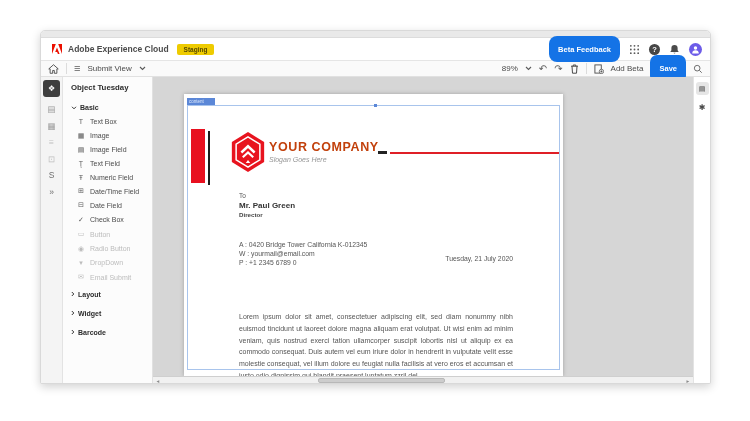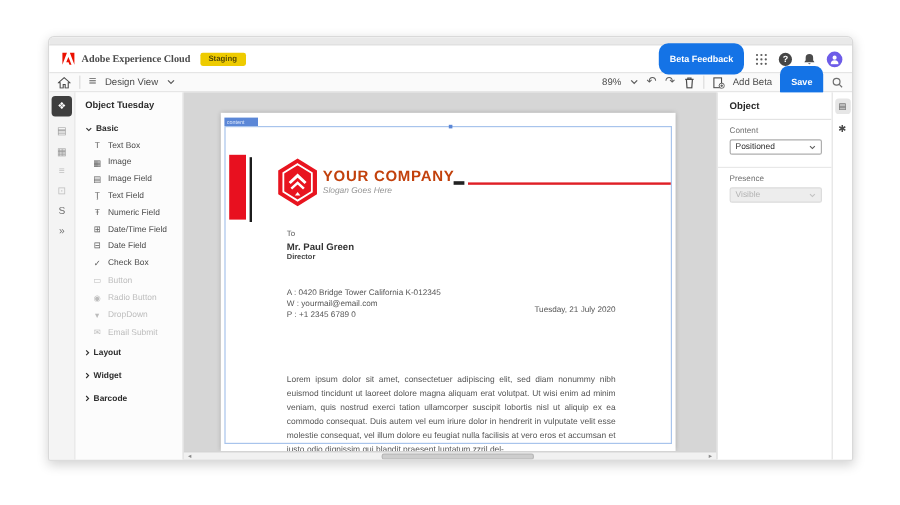--- a/index.html
+++ b/index.html
@@ -7,21 +7,21 @@
   .screen { position:relative; width:750px; height:421px; background:#ffffff; }
 
   .window { position:absolute; left:40px; top:30px; width:671px; height:354px;
             background:#fff; border:1px solid #d9d9d9; border-radius:5px 5px 2px 2px;
             box-shadow:0 3px 10px rgba(0,0,0,.18); overflow:hidden; }
   .win-topstrip { height:7px; background:#e9e9e9; border-bottom:1px solid #dcdcdc; }
 
   
   .topbar { height:22px; background:#fff; display:flex; align-items:center; padding:0 8px 0 10px; }
   .brand { display:flex; align-items:center; gap:5px; }
-  .brand-title { font-size:8.5px; color:#4b4b4b; font-weight:bold;font-family:Liberation Serif, serif; }
+  .brand-title { font-size:8.5px; color:#4b4b4b; font-weight:bold; }
   .env-badge { margin-left:8px; background:#eecb00; color:#584a00; font-size:6.5px; font-weight:bold;
                padding:2px 7px; border-radius:2px; }
   .topbar-right { margin-left:auto; display:flex; align-items:center; gap:9px; }
   .pill-btn { background:#1473e6; color:#fff; border:none; font-size:7.5px; font-weight:bold;
               height:26px; padding:0 9px; border-radius:8px; display:flex; align-items:center; font-family:inherit; }
   .help-circle { width:11px; height:11px; border-radius:50%; background:#464646; color:#fff;
                  font-size:7.5px; font-weight:bold; display:flex; align-items:center; justify-content:center; }
   .avatar { width:13px; height:13px; border-radius:50%; background:#6d5ce8; display:flex; align-items:center; justify-content:center; }
 
   
@@ -150,21 +150,21 @@
       </div>
     </div>
 
     <div class="toolbar">
       <div class="tb-left">
         <svg width="11" height="10" viewBox="0 0 12 11">
           <path d="M6 .8L.8 5.4h1.5v4.8h2.8V7.1h1.8v3.1h2.8V5.4h1.5z" fill="none" stroke="#4b4b4b" stroke-width="1"></path>
         </svg>
         <span class="tb-divider"></span>
         <span class="glyph" style="font-size:11px;">≡</span>
-        <span class="tb-text">Design View</span>
+        <span class="tb-text">Submit View</span>
         <svg class="chev" width="7" height="5" viewBox="0 0 7 5">
           <path d="M1 1l2.5 2.5L6 1" fill="none" stroke="#5c5c5c" stroke-width="1.1"></path>
         </svg>
       </div>
       <div class="tb-right">
         <span class="tb-text">89%</span>
         <svg class="chev" width="7" height="5" viewBox="0 0 7 5">
           <path d="M1 1l2.5 2.5L6 1" fill="none" stroke="#5c5c5c" stroke-width="1.1"></path>
         </svg>
         <span class="glyph">↶</span>
@@ -322,42 +322,20 @@
 
         <div class="hscroll">
           <span class="hs-arrow">◂</span>
           <div class="hs-track">
             <div class="hs-thumb"></div>
           </div>
           <span class="hs-arrow">▸</span>
         </div>
       </div>
 
-      <div class="object-panel">
-        <div class="op-header">Object</div>
-        <div class="op-group">
-          <div class="op-label">Content</div>
-          <div class="op-select">
-            <span>Positioned</span>
-            <svg width="6" height="4" viewBox="0 0 7 5">
-              <path d="M1 1l2.5 2.5L6 1" fill="none" stroke="#5c5c5c" stroke-width="1.2"></path>
-            </svg>
-          </div>
-        </div>
-        <div class="op-divider"></div>
-        <div class="op-group">
-          <div class="op-label">Presence</div>
-          <div class="op-select disabled">
-            <span>Visible</span>
-            <svg width="6" height="4" viewBox="0 0 7 5">
-              <path d="M1 1l2.5 2.5L6 1" fill="none" stroke="#c2c2c2" stroke-width="1.2"></path>
-            </svg>
-          </div>
-        </div>
-      </div>
 
       <div class="right-rail">
         <span class="rr-tile">▤</span>
         <span class="rr-ic">✱</span>
       </div>
 
     </div>
   </div>
 </div>
 

